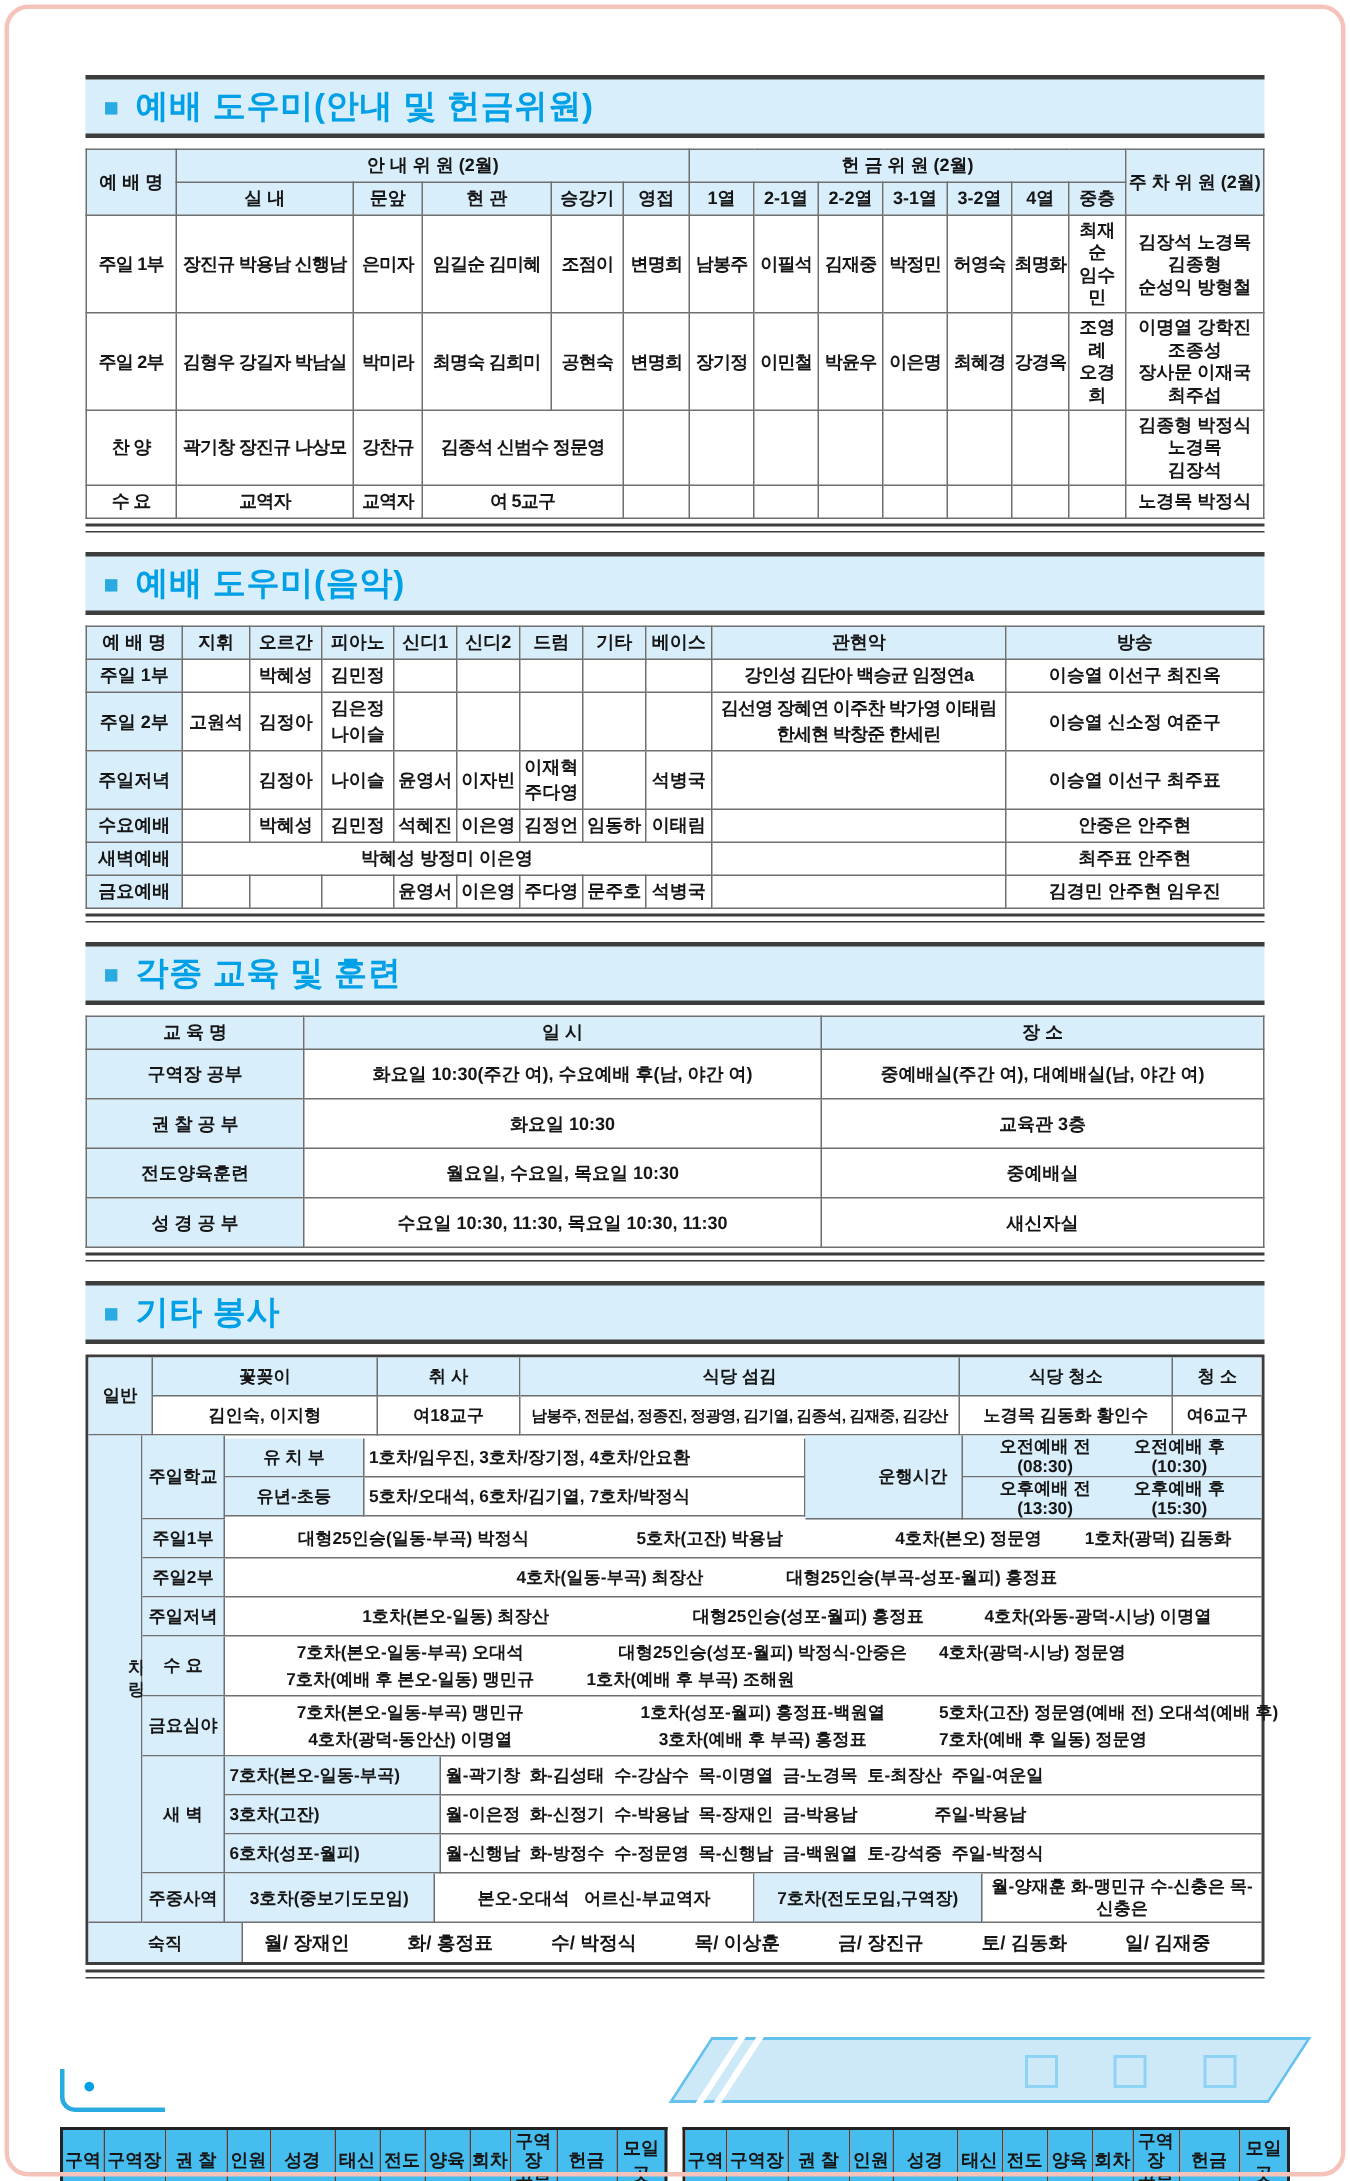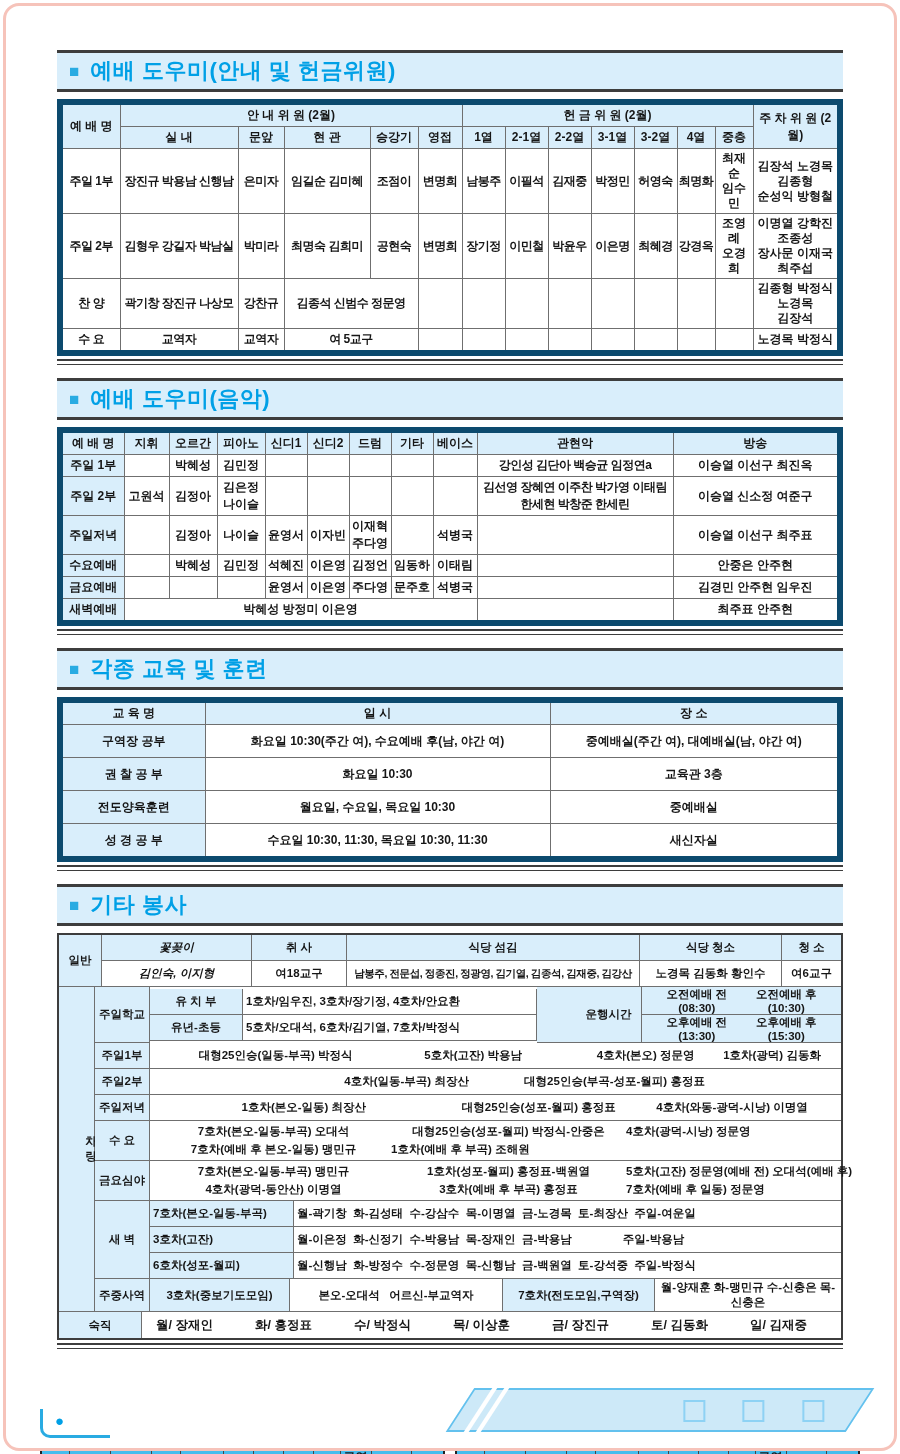--- a/index.html
+++ b/index.html
@@ -15,21 +15,21 @@
   .banner{
     background:#d9eefb;border-top:3px solid #3d3d3d;border-bottom:3px solid #3d3d3d;
     padding:3px 12px;display:flex;align-items:center;gap:11px;margin-bottom:7px;
   }
   .banner .bullet{color:#29abe2;font-size:17px;line-height:1;}
   .banner .btitle{color:#00a0e6;font-size:22px;letter-spacing:0.5px;}
 
   .sep{height:3px;border-top:2px solid #3d3d3d;border-bottom:1px solid #3d3d3d;margin:3px 0 13px 0;}
 
   
-  table.t{border-collapse:collapse;width:100%;table-layout:fixed;border:6px solid #0c4a6e;}
+  table.t{border-collapse:collapse;width:100%;table-layout:fixed;border:1px solid #0c4a6e;}
   table.t td,table.t th{border:1px solid #6f6f6f;text-align:center;vertical-align:middle;padding:2px 1px;font-size:12px;overflow:hidden;}
   .hd{background:#d9eefb;}
   .lb{background:#d9eefb;}
   .prel{white-space:pre-line;}
   .small{font-size:10px;line-height:1.25;}
   .s1td{font-size:11px;letter-spacing:-0.5px;white-space:nowrap;}
   .s2orch{font-size:11px;letter-spacing:-0.5px;}
   .s3 td{font-size:13px;height:28px;}
 
   
@@ -37,23 +37,23 @@
   .fr{display:flex;align-items:stretch;}
   .fc{display:flex;flex-direction:column;flex:1;min-width:0;}
   .c{display:flex;align-items:center;justify-content:center;text-align:center;
      border-right:1px solid #6f6f6f;border-bottom:1px solid #6f6f6f;box-sizing:border-box;
      padding:1px 3px;min-height:26px;min-width:0;}
   .cl{justify-content:flex-start;text-align:left;}
   .nb{border-right:none;}
   .nbb{border-bottom:none;}
   .pre{white-space:pre;}
   .w28{width:28px;flex:none;padding-left:32px;}.w43{width:43px;flex:none;}.w55{width:55px;flex:none;}
-  .w83{width:83px;flex:none;font-family:Liberation Mono, monospace;}.w93{width:93px;flex:none;}.w95{width:95px;flex:none;}
+  .w83{width:103px;flex:none;font-family:Liberation Mono, monospace;}.w93{width:93px;flex:none;}.w95{width:95px;flex:none;}
   .w105{width:105px;flex:none;padding-left:42px;}.w140{width:140px;flex:none;}.w142{width:142px;flex:none;}
-  .w144{width:144px;flex:none;}.w150{width:150px;flex:none;font-style:italic;}.w152{width:152px;flex:none;}
+  .w144{width:144px;flex:none;}.w150{width:150px;flex:none;}.w152{width:152px;flex:none;}
   .w155{width:155px;flex:none;}.w190{width:190px;flex:none;}.w205{width:205px;flex:none;}
   .w213{width:213px;flex:none;}.w235{width:235px;flex:none;}.w293{width:293px;flex:none;}
   .w294{width:294px;flex:none;}
   .fx{flex:1;}
   .items{display:flex;align-items:center;flex:1;padding-left:6px;}
   .items span{display:block;white-space:nowrap;text-align:center;}
   .twolines{flex-direction:column;align-items:stretch;justify-content:center;gap:3px;padding:3px 0 3px 6px;}
   .twolines .items{padding-left:0;}
   .duty{display:flex;align-items:center;flex:1;justify-content:space-between;padding:0 34px 0 14px;font-size:12.5px;}
 
@@ -275,37 +275,37 @@
       <td class="prel">김민정</td>
       <td>석혜진</td>
       <td>이은영</td>
       <td class="prel">김정언</td>
       <td>임동하</td>
       <td>이태림</td>
       <td class="s2orch prel"></td>
       <td>안중은 안주현</td>
     </tr>
     <tr>
+      <td class="lb">새벽예배</td>
+      <td colspan="8">박혜성 방정미 이은영</td>
+      <td class="s2orch"></td>
+      <td>최주표 안주현</td>
+    </tr>
+    <tr>
       <td class="lb">금요예배</td>
       <td></td>
       <td></td>
       <td class="prel"></td>
       <td>윤영서</td>
       <td>이은영</td>
       <td class="prel">주다영</td>
       <td>문주호</td>
       <td>석병국</td>
       <td class="s2orch prel"></td>
       <td>김경민 안주현 임우진</td>
-    </tr>
-    <tr>
-      <td class="lb">새벽예배</td>
-      <td colspan="8">박혜성 방정미 이은영</td>
-      <td class="s2orch"></td>
-      <td>최주표 안주현</td>
     </tr>
   </tbody>
     </table>
   <div class="sep"></div>
 
   <div class="banner">
     <span class="bullet">■</span>
     <span class="btitle">각종 교육 및 훈련</span>
   </div>
   <table class="t s3">

